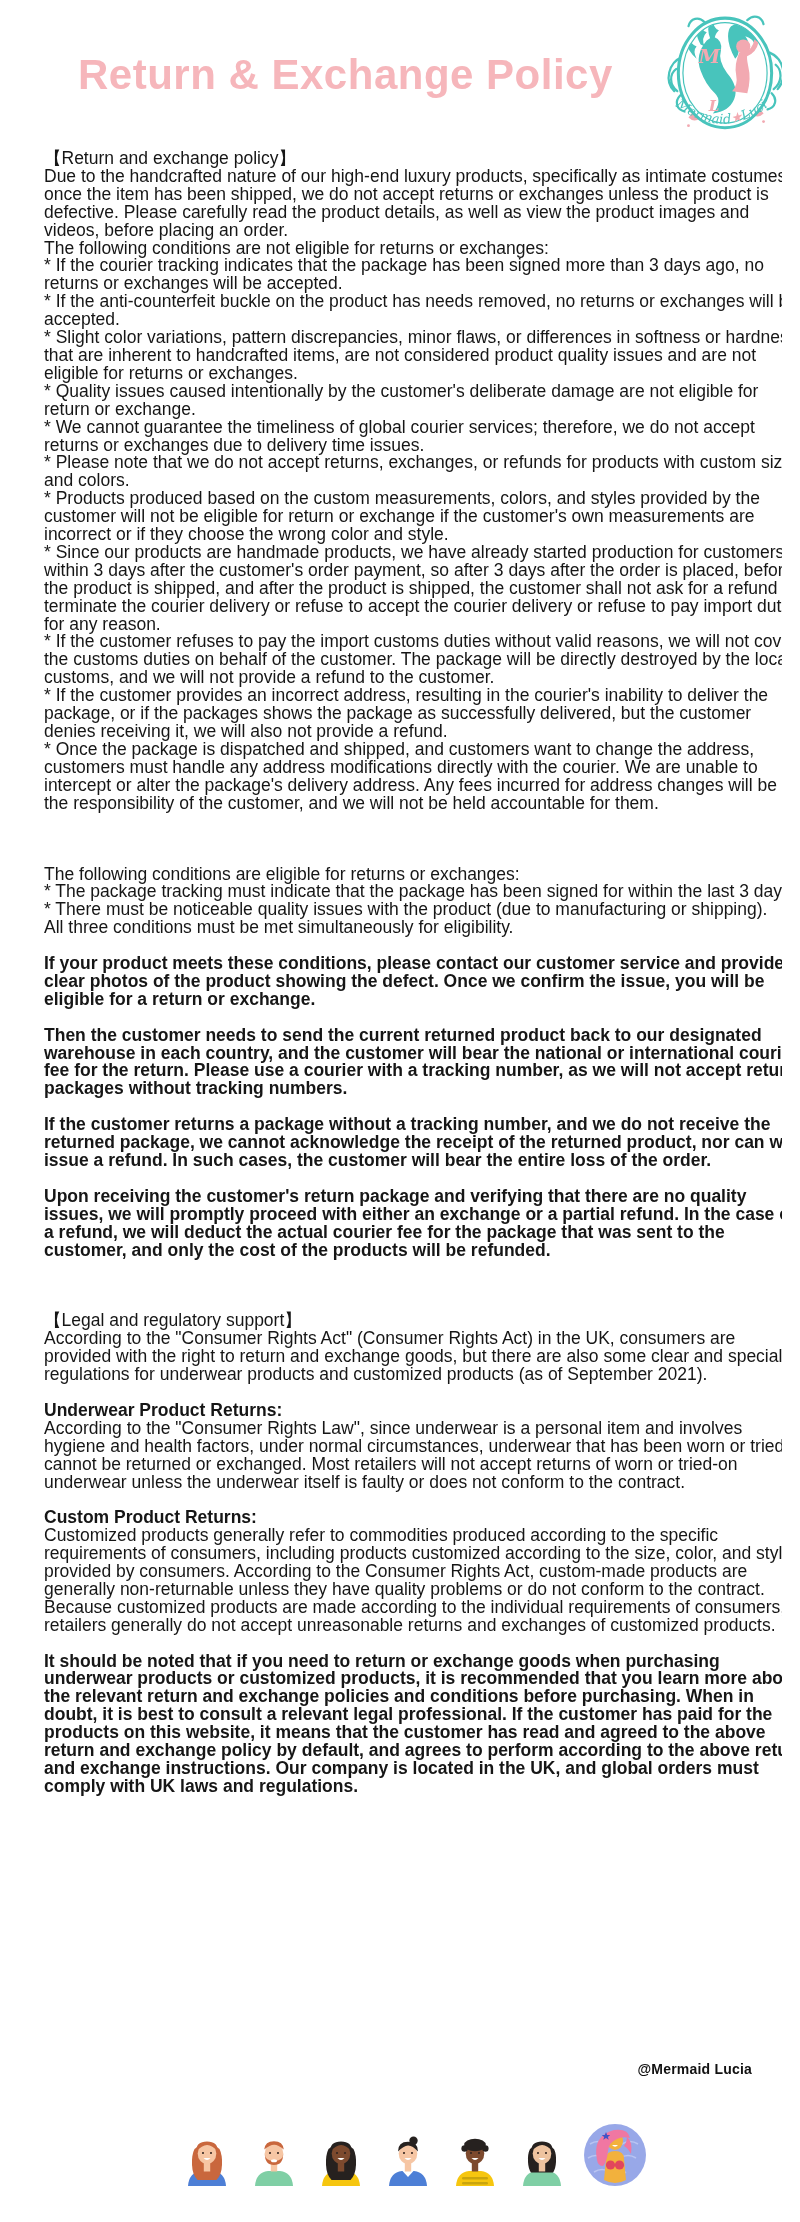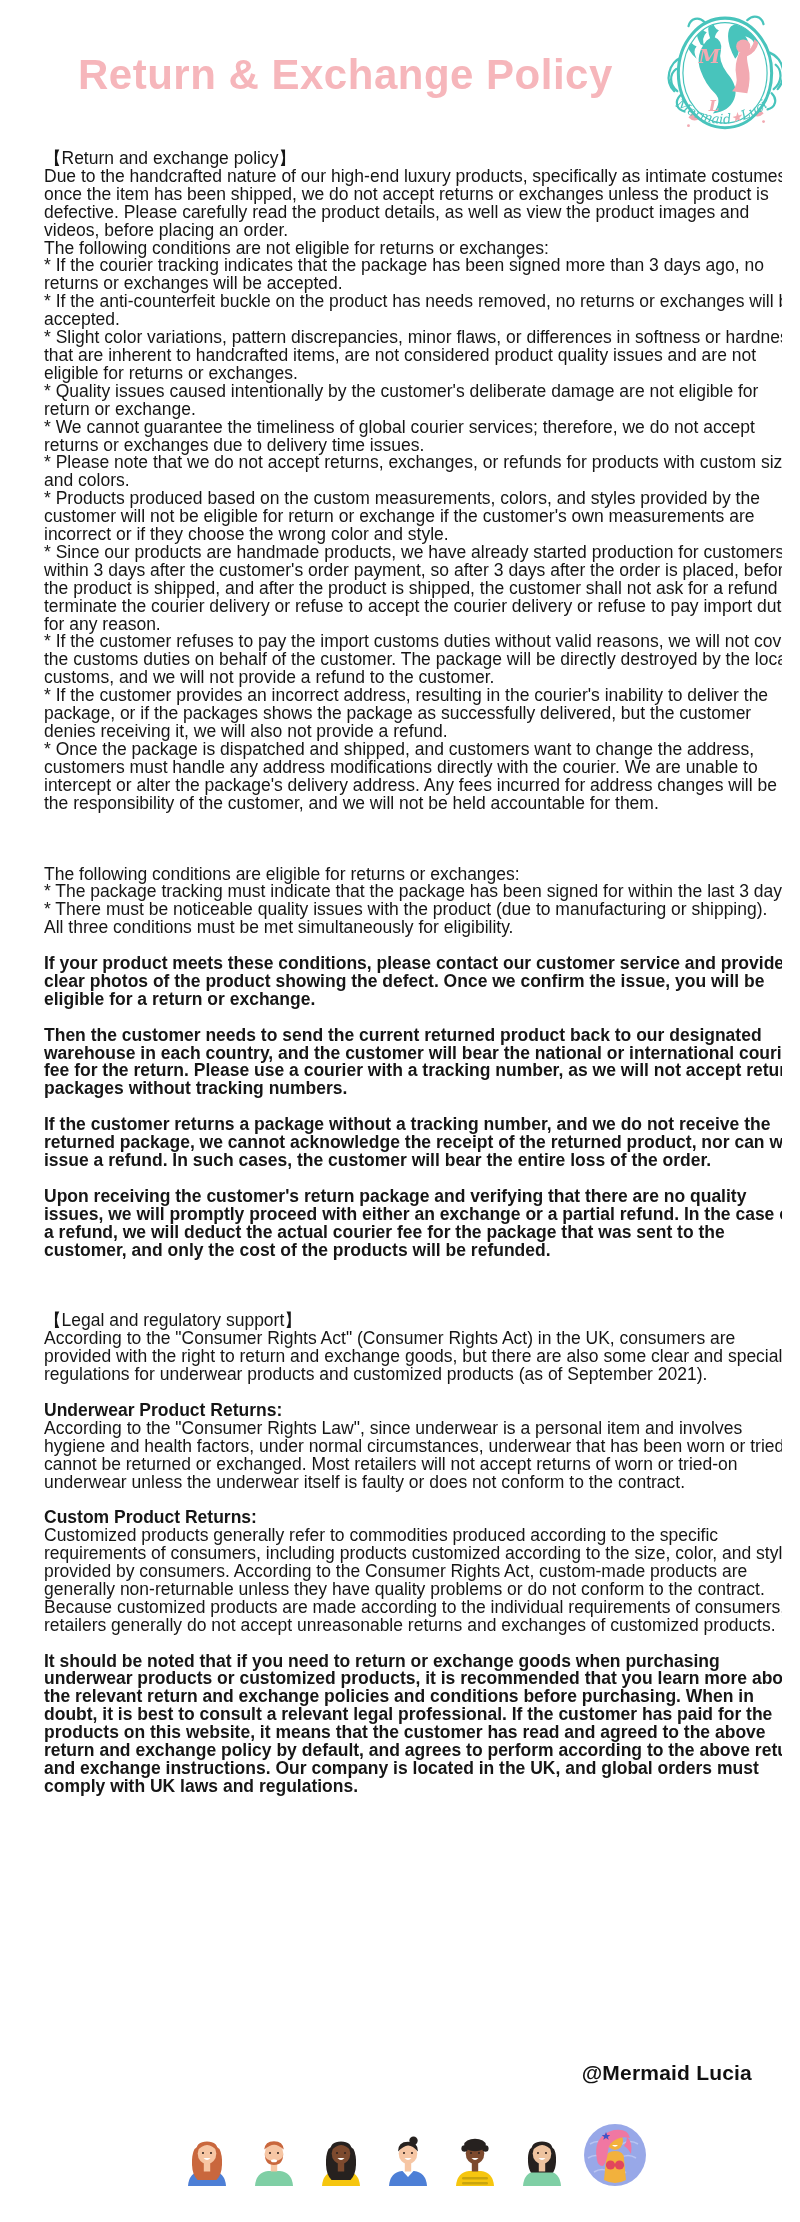--- a/index.html
+++ b/index.html
@@ -18,21 +18,21 @@
   .logo{position:absolute;left:636px;top:10px;width:142px;height:142px;}
   .policy{
     position:absolute;left:26px;top:150px;width:762px;
     font-size:17.5px;line-height:17.9px;color:#161616;
   }
   .blk{margin:0;}
   .sp-line{margin-top:17.9px;font-weight:bold;}
   .sp-section{margin-top:53px;}
   .attribution{
     position:absolute;top:2061px;right:30px;margin:0;
-    font-size:21px;font-weight:700;color:#111111;letter-spacing:.2px;
+    font-size:14px;font-weight:700;color:#111111;letter-spacing:.2px;
   }
   .avatar-row{
     position:absolute;top:2124px;left:0;right:0;
     display:flex;justify-content:center;align-items:flex-end;gap:17px;
     transform:translateX(14px);
   }
   .avatar-row svg{display:block;}
 </style>
 </head>
 <body>

